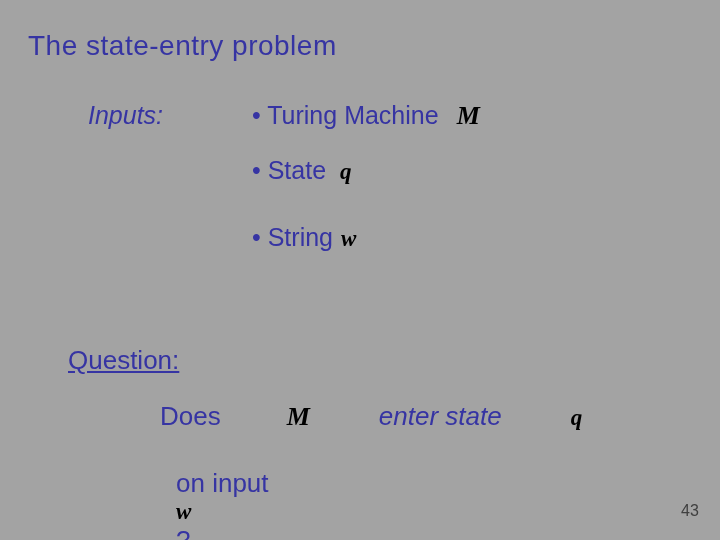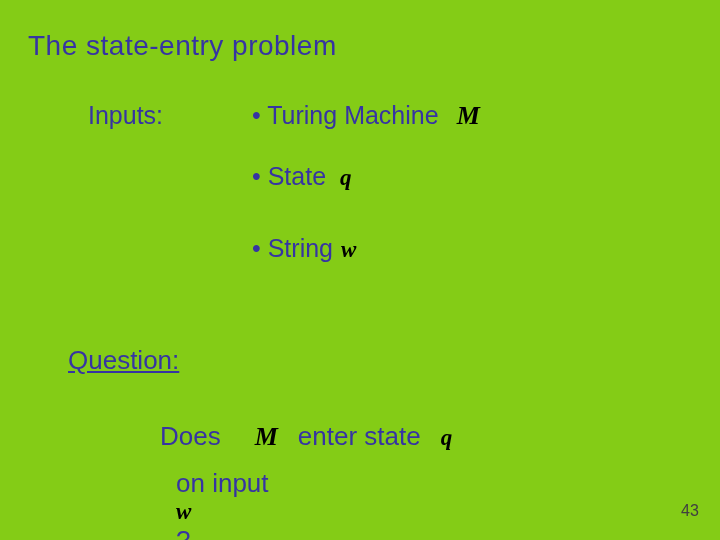--- a/index.html
+++ b/index.html
@@ -4,70 +4,71 @@
 <style>
   html, body {
     margin: 0;
     padding: 0;
     background: #ffffff;
   }
   .slide {
     position: relative;
     width: 720px;
     height: 540px;
-    background: #84cc16;
+    background: #a3a3a3;
     overflow: hidden;
     font-family: "Liberation Sans", sans-serif;
     color: #3634a3;
   }
   .abs { position: absolute; white-space: nowrap; }
   .slide-title {
     left: 28px; top: 30px;
     font-size: 28px;
     letter-spacing: 0.5px;
   }
   .inputs-label {
     left: 88px; top: 101px;
     font-size: 25px;
+    font-style: italic;
   }
   .bullet-line {
     left: 252px;
     font-size: 25px;
     display: flex;
     align-items: baseline;
   }
   .bullet-1 { top: 101px; text-align: right; }
-  .bullet-2 { top: 162px; text-align: center; }
-  .bullet-3 { top: 234px; justify-content: space-between; }
+  .bullet-2 { top: 156px; text-align: center; }
+  .bullet-3 { top: 223px; justify-content: space-between; }
   .question-label {
     left: 68px; top: 345px;
     font-size: 26px;
     text-decoration: underline;
   }
   .q-line {
     left: 160px;
     font-size: 26px;
     display: flex;
     align-items: baseline;
   }
-  .q-line-1 { top: 421px; }
+  .q-line-1 { top: 401px; gap: 32px; }
   .q-line-2 { top: 468px; flex-direction: column; }
   .math {
     font-family: "Liberation Serif", "DejaVu Serif", serif;
     font-style: italic;
     font-weight: bold;
     color: #000000;
   }
   .math-cap { font-size: 26px; }
   .math-low { font-size: 23px; }
   .ml-18 { margin-left: 18px; }
   .ml-14 { margin-left: 14px; }
   .ml-8  { margin-left: 8px; }
   .ml-34 { margin-left: 34px; }
-  .ml-38 { margin-left: 20px; }
+  .ml-38 { margin-left: 37px; font-style: italic; }
   .ml-16 { margin-left: 16px; }
   .page-number {
     left: 681px; top: 502px;
     font-size: 16px;
     color: #404040;
     font-family: "Liberation Sans", sans-serif;
   }
 </style>
 </head>
 <body>

